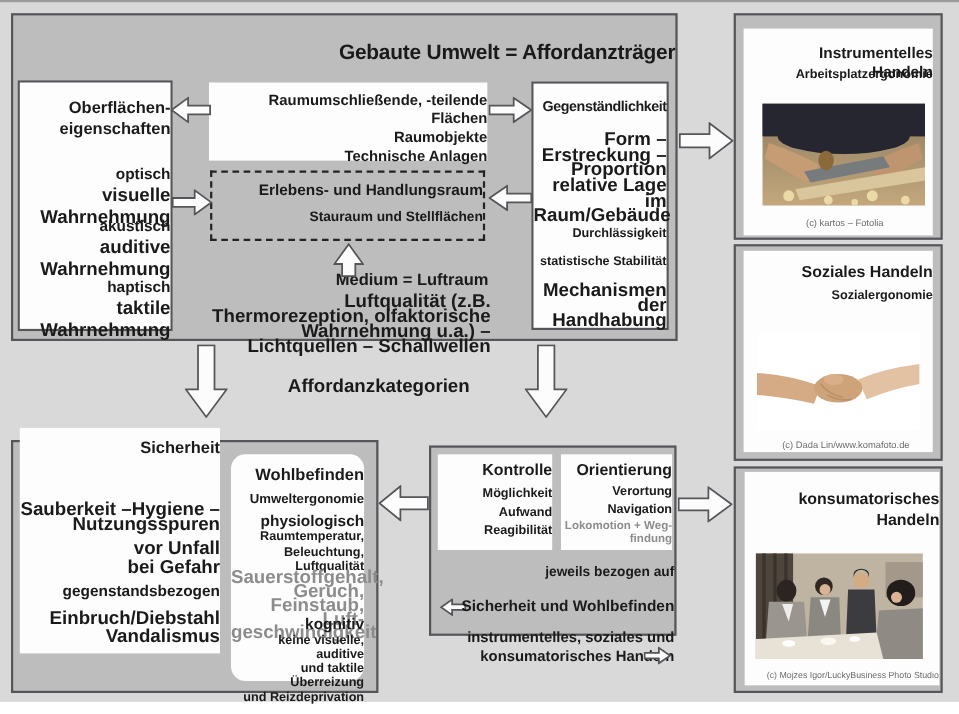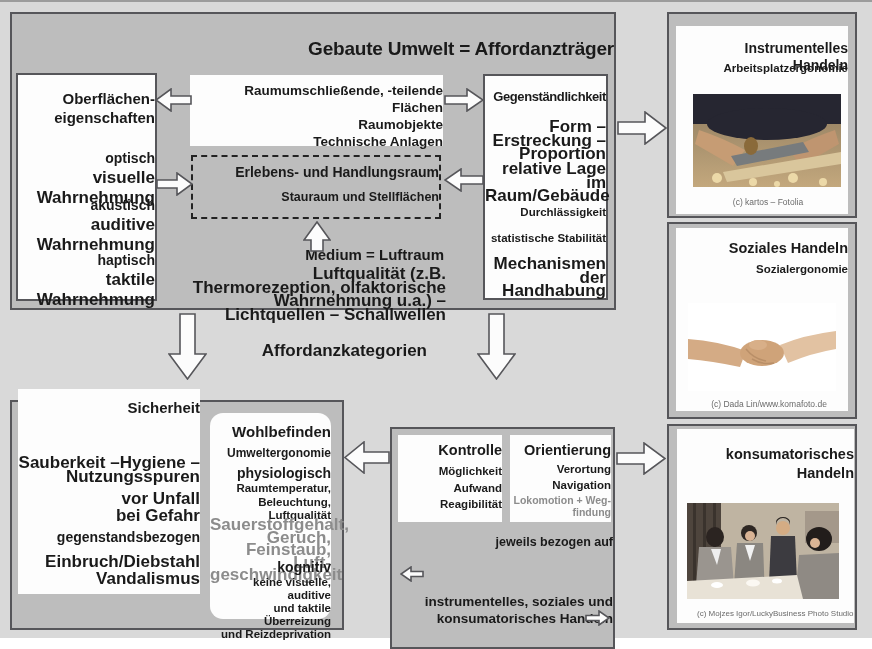--- a/index.html
+++ b/index.html
@@ -136,38 +136,39 @@
     <div class="txt fs14" style="top:146px;">kognitiv</div>
     <div class="txt fs115" style="top:163px;line-height:13px;">keine visuelle, auditive
 und taktile Überreizung
 und Reizdeprivation</div>
   </div>
 
   <svg class="arrow" style="left:344px;top:441px;" width="46" height="33" viewBox="0 0 46 33">
     <polygon points="45,11 20,11 20,1 1,16.5 20,32 20,22 45,22"></polygon>
     </svg>
 
-  <div class="panel" style="left:390px;top:427px;width:225px;height:222px;">
+  <div class="panel" style="left:390px;top:405px;width:225px;height:173px;">
     <div class="card" style="left:6px;top:6px;width:104px;height:87px;">
       <div class="txt fs145" style="top:7px;">Kontrolle</div>
       <div class="txt fs115" style="top:30px;">Möglichkeit</div>
       <div class="txt fs115" style="top:47px;">Aufwand</div>
       <div class="txt fs115" style="top:63px;">Reagibilität</div>
     </div>
     <div class="card" style="left:118px;top:6px;width:101px;height:87px;">
       <div class="txt fs145" style="top:7px;">Orientierung</div>
       <div class="txt fs115" style="top:28px;">Verortung</div>
       <div class="txt fs115" style="top:44px;">Navigation</div>
       <div class="txt fs105 muted" style="top:59px;line-height:12px;">Lokomotion + Weg-
 findung</div>
     </div>
     <div class="txt fs125" style="top:106px;">jeweils bezogen auf</div>
     <svg class="arrow" style="left:8px;top:137px;" width="24" height="16" viewBox="0 0 24 16">
       <polygon points="23,5.5 11,5.5 11,1 1,8 11,15 11,10.5 23,10.5"></polygon>
       </svg>
+    <div class="txt fs14" style="top:135px;">Sicherheit und Wohlbefinden</div>
     <div class="txt fs135" style="top:164px;line-height:17px;">instrumentelles, soziales und
 konsumatorisches Handeln</div>
     <svg class="arrow" style="left:193px;top:181px;" width="25" height="16" viewBox="0 0 25 16">
       <polygon points="1,5.5 14,5.5 14,1 24,8 14,15 14,10.5 1,10.5"></polygon>
       </svg>
   </div>
 
   <svg class="arrow" style="left:616px;top:442px;" width="50" height="33" viewBox="0 0 50 33">
     <polygon points="1,11 28,11 28,1 49,16.5 28,32 28,22 1,22"></polygon>
     </svg>

